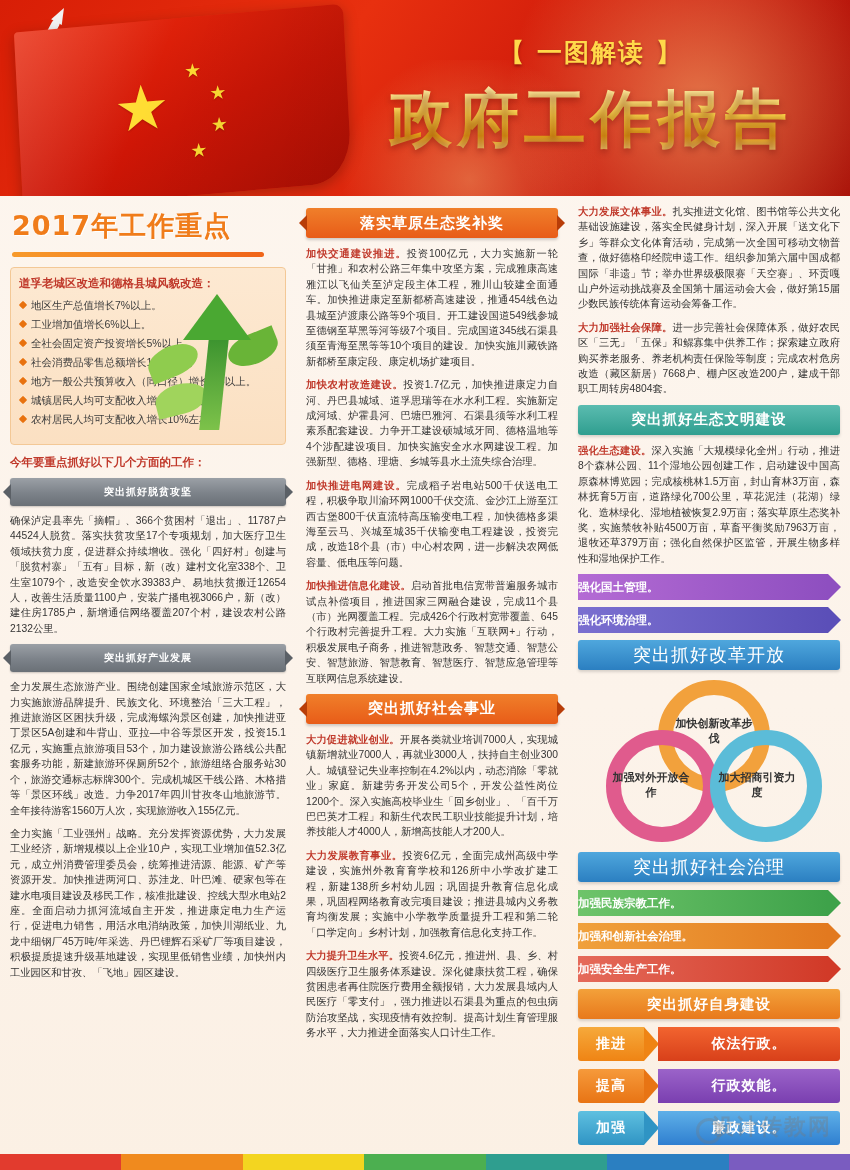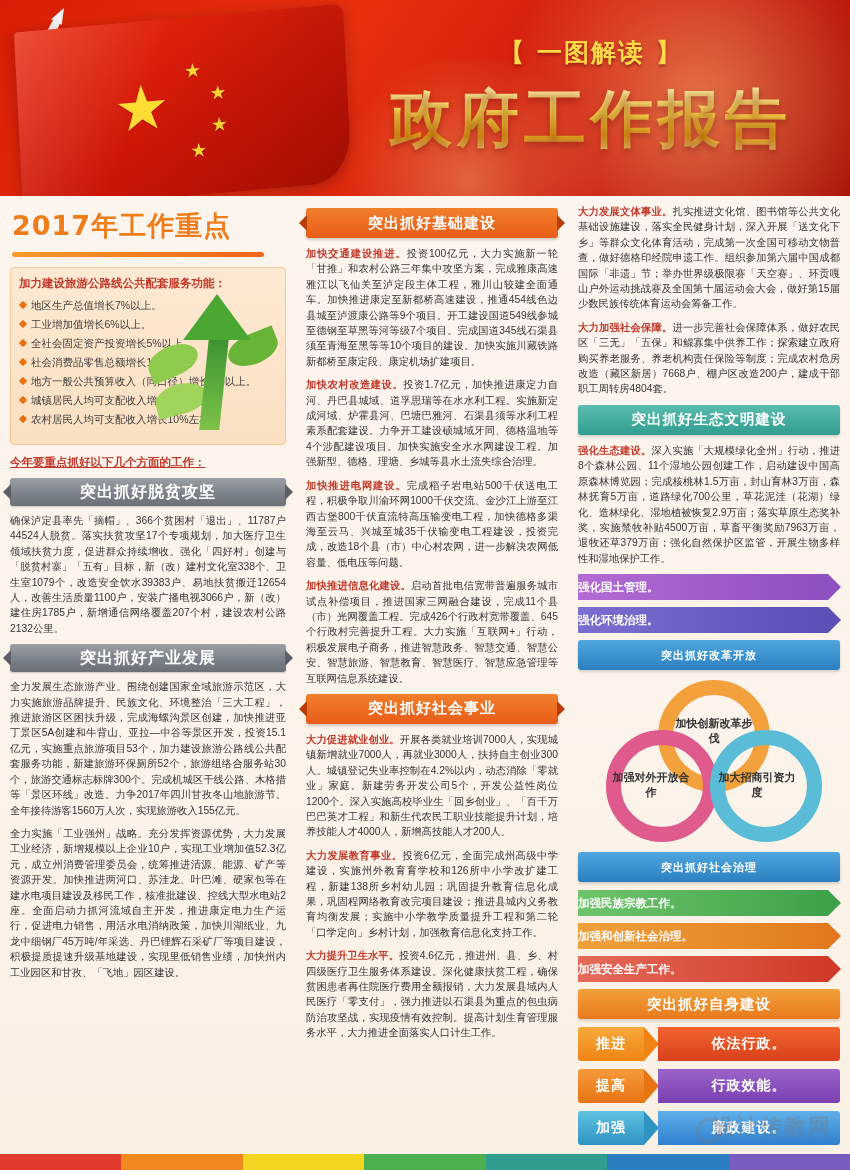--- a/index.html
+++ b/index.html
@@ -147,32 +147,31 @@
     position: absolute; width: 52px; height: 30px;
     background: #7ec242; border-radius: 50% 50% 50% 0;
   }
   .arrow-art .l1 { left: -2px; top: 54px; transform: rotate(-22deg); background:#8fcc4e; }
   .arrow-art .l2 { left: 78px; top: 42px; transform: rotate(158deg); background:#69b437; }
   .arrow-art .l3 { left: 6px; top: 92px; transform: rotate(-14deg); background:#a0d45c; }
 
   .key-line {
     font-size: 11.5px; color: #c0392b; font-weight: bold;
     margin: 6px 2px 8px 2px;
-    text-decoration: underline;
   }
 
   
   .hdr-gray {
     position: relative; margin: 8px 2px 7px 2px; height: 28px;
     background: linear-gradient(to bottom, #9ba0a6 0%, #7c8289 55%, #6a7076 100%);
     border-radius: 3px;
     display: flex; align-items: center; justify-content: center;
     box-shadow: 0 1px 2px rgba(0,0,0,.2);
   }
-  .hdr-gray span { color: #fff; font-size: 16px; font-weight: bold; letter-spacing: 1px; font-family:Liberation Mono, monospace;}
+  .hdr-gray span { color: #fff; font-size: 10px; font-weight: bold; letter-spacing: 1px; font-family:Liberation Mono, monospace;}
   .hdr-gray:before, .hdr-gray:after{
     content:""; position:absolute; top:6px; width:0; height:0;
     border-top:8px solid transparent; border-bottom:8px solid transparent;
   }
   .hdr-gray:before{ left:-7px; border-right:8px solid #5b6066; }
   .hdr-gray:after{ right:-7px; border-left:8px solid #5b6066; }
 
   .para { font-size: 10.3px; line-height: 15.4px; color: #333; text-align: justify; margin: 0 2px 8px 2px; }
   .para .lead { color: #c0392b; font-weight: bold; }
 
@@ -199,21 +198,21 @@
     box-shadow: 0 2px 3px rgba(0,0,0,.15);
   }
   .hdr-teal span{ color:#fff; font-size:14.5px; font-weight:bold; letter-spacing:1px; font-family:"DejaVu Sans",sans-serif;}
 
   .hdr-blue {
     position: relative; margin: 6px 2px 8px 2px; height: 30px;
     background: linear-gradient(to bottom, #4fa7dd 0%, #2b7fc1 100%);
     border-radius: 3px; display:flex; align-items:center; justify-content:center;
     box-shadow: 0 2px 3px rgba(0,0,0,.15);
   }
-  .hdr-blue span{ color:#fff; font-size:11px; font-weight:bold; letter-spacing:1px;font-family:"DejaVu Sans",sans-serif;}
+  .hdr-blue span{ color:#fff; font-size:18px; font-weight:normal; letter-spacing:1px;font-family:"DejaVu Sans",sans-serif;}
 
   .hdr-orange2 {
     position: relative; margin: 6px 2px 8px 2px; height: 30px;
     background: linear-gradient(to bottom, #f3a13a 0%, #e8791c 100%);
     border-radius: 3px; display:flex; align-items:center; justify-content:center;
     box-shadow: 0 2px 3px rgba(0,0,0,.15);
   }
   .hdr-orange2 span{ color:#fff; font-size:14.5px; font-weight:bold; letter-spacing:1px;font-family:"DejaVu Sans",sans-serif;}
 
   
@@ -317,21 +316,21 @@
     </div>
   </div>
 
   <div class="cols">
 
     <div class="col col1">
       <div class="left-title">2017年工作重点</div>
       <div class="left-title-underline"></div>
 
       <div class="goal-box">
-        <div class="goal-head">加力建设旅游公路线公共配套服务功能：</div>
+        <div class="goal-head">道孚老城区改造和德格县城风貌改造：</div>
         <ul class="goal-list">
           <li>地区生产总值增长7%以上。</li>
           <li>工业增加值增长6%以上。</li>
           <li>全社会固定资产投资增长5%以上。</li>
           <li>社会消费品零售总额增长10%以上。</li>
           <li>地方一般公共预算收入（同口径）增长6%以上。</li>
           <li>城镇居民人均可支配收入增长8%左右。</li>
           <li>农村居民人均可支配收入增长10%左右。</li>
         </ul>
         <div class="arrow-art">
@@ -352,21 +351,21 @@
 
       <div class="hdr-gray">
         <span>突出抓好产业发展</span>
       </div>
       <div class="para">全力发展生态旅游产业。围绕创建国家全域旅游示范区，大力实施旅游品牌提升、民族文化、环境整治「三大工程」，推进旅游区区困扶升级，完成海螺沟景区创建，加快推进亚丁景区5A创建和牛背山、亚拉—中谷等景区开发，投资15.1亿元，实施重点旅游项目53个，加力建设旅游公路线公共配套服务功能，新建旅游环保厕所52个，旅游组络合服务站30个，旅游交通标志标牌300个。完成机城区干线公路、木格措等「景区环线」改造。力争2017年四川甘孜冬山地旅游节。全年接待游客1560万人次，实现旅游收入155亿元。</div>
       <div class="para">全力实施「工业强州」战略。充分发挥资源优势，大力发展工业经济，新增规模以上企业10户，实现工业增加值52.3亿元，成立州消费管理委员会，统筹推进清源、能源、矿产等资源开发。加快推进两河口、苏洼龙、叶巴滩、硬家包等在建水电项目建设及移民工作，核准批建设、控线大型水电站2座。全面启动力抓河流域自主开发，推进康定电力生产运行，促进电力销售，用活水电消纳政策，加快川湖纸业、九龙中细钢厂45万吨/年采选、丹巴锂辉石采矿厂等项目建设，积极提质提速升级基地建设，实现里低销售业绩，加快州内工业园区和甘孜、「飞地」园区建设。</div>
     </div>
 
     <div class="col col2">
       <div class="hdr-red">
-        <span>突出抓好基础建设</span>
+        <span>落实草原生态奖补奖</span>
       </div>
 
       <p class="para">
         <span class="lead">加快交通建设推进。</span><span>投资100亿元，大力实施新一轮「甘推」和农村公路三年集中攻坚方案，完成雅康高速雅江以飞仙关至泸定段主体工程，雅川山较建全面通车。加快推进康定至新都桥高速建设，推通454线色边县城至泸渡康公路等9个项目。开工建设国道549线参城至德钢至草黑等河等级7个项目。完成国道345线石渠县须至青海至黑等等10个项目的建设。加快实施川藏铁路新都桥至康定段、康定机场扩建项目。</span>
       </p>
       <p class="para">
         <span class="lead">加快农村改造建设。</span><span>投资1.7亿元，加快推进康定力自河、丹巴县城域、道孚思瑞等在水水利工程。实施新定成河域、炉霍县河、巴塘巴雅河、石渠县须等水利工程素系配套建设。力争开工建设硕城域牙同、德格温地等4个涉配建设项目。加快实施安全水水网建设工程。加强新型、德格、理塘、乡城等县水土流失综合治理。</span>
       </p>
       <p class="para">
         <span class="lead">加快推进电网建设。</span><span>完成稻子岩电站500千伏送电工程，积极争取川渝环网1000千伏交流、金沙江上游至江西古堡800千伏直流特高压输变电工程，加快德格多渠海至云马、兴城至城35千伏输变电工程建设，投资完成，改造18个县（市）中心村农网，进一步解决农网低容量、低电压等问题。</span>

